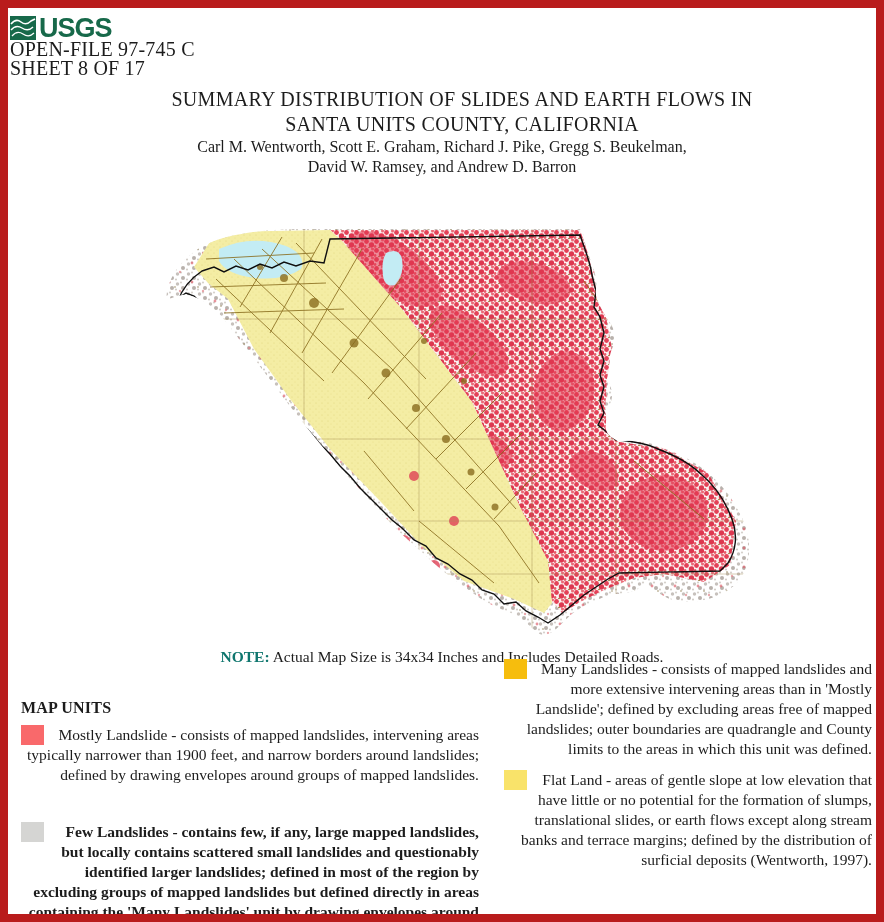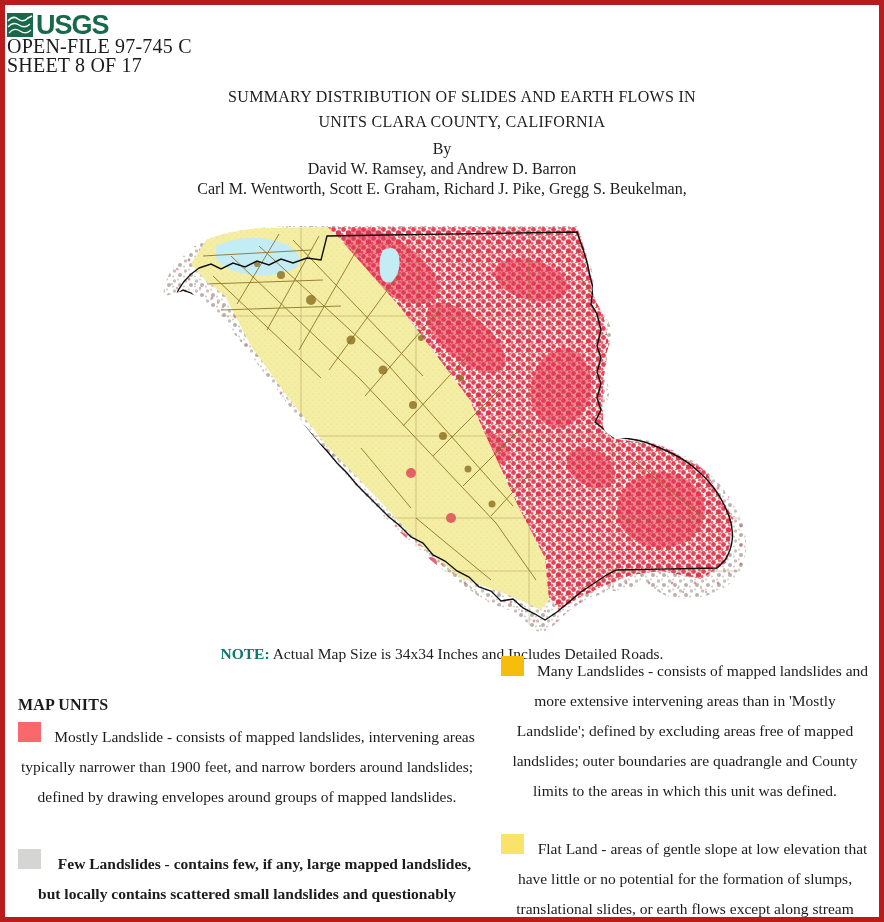--- a/index.html
+++ b/index.html
@@ -1,48 +1,48 @@
 <!DOCTYPE html>
 <html><head>
 <meta charset="utf-8">
 <style>
   html,body{margin:0;padding:0;background:#222;}
   .page{
     position:relative;
     width:884px;height:922px;
     box-sizing:border-box;
     background:#fff;
-    border:5px solid #b91c1c;
+    border:8px solid #b91c1c;
     font-family:"Liberation Serif", serif;
     color:#1c1c1c;
     overflow:hidden;
   }
   
   .hdr{position:absolute;top:5px;left:2px;}
   .logo-row{display:flex;align-items:flex-end;gap:3px;height:27px;}
   .logo-icon{width:26px;height:24px;display:block;}
   .logo-text{font-family:"Liberation Sans", sans-serif;font-weight:bold;font-size:27px;line-height:24px;letter-spacing:-1px;}
   .report-line{font-size:20px;line-height:19px;letter-spacing:.2px;}
   
   .titleblock{position:absolute;top:79px;left:0;width:100%;text-align:center;}
-  .title-line{font-size:16px;line-height:25px;letter-spacing:.3px;padding-left:40px;}
+  .title-line{font-size:20px;line-height:25px;letter-spacing:.3px;padding-left:40px;}
   .by-line{font-size:16px;line-height:20px;margin-top:5px;}
   .authors{font-size:16px;line-height:20px;}
   
   .map-fig{position:absolute;top:213px;left:156px;width:600px;height:415px;margin:0;}
   
   .note{position:absolute;top:624px;left:0;width:100%;text-align:center;font-size:15.5px;}
   .note b{font-weight:bold;}
   
   .col-left{position:absolute;top:651px;left:13px;width:458px;margin-top:40px;}
   .col-right{position:absolute;top:651px;left:496px;width:368px;}
   .legend-heading{font-size:16px;font-weight:bold;letter-spacing:.2px;margin:0 0 8px 0;}
-  .legend-item{font-size:15.5px;line-height:30px;text-align:center;}
+  .legend-item{font-size:15.5px;line-height:20px;text-align:right;}
   .legend-item.spaced-left{margin-top:37px;font-weight:bold;}
-  .legend-item.spaced-right{margin-top:28px;}
+  .legend-item.spaced-right{margin-top:11px;}
   .swatch{float:left;width:23px;height:20px;margin:0 12px 0 0;background:#ccc;}
   .legend-item::after{content:"";display:block;clear:both;}
 </style>
 </head>
 <body>
 
 <div class="page">
 
   <div class="hdr">
     <div class="logo-row">
@@ -53,24 +53,23 @@
         <path d="M2,20 Q7,14 13,18 T24,17" stroke="#fff" stroke-width="1.2" fill="none"></path>
       </svg>
       <span class="logo-text" style="color: rgb(23, 105, 74);">USGS</span>
     </div>
     <div class="report-line">OPEN-FILE 97-745 C</div>
     <div class="report-line">SHEET 8 OF 17</div>
   </div>
 
   <div class="titleblock">
     <div class="title-line">SUMMARY DISTRIBUTION OF SLIDES AND EARTH FLOWS IN</div>
-    <div class="title-line">UNITS CLARA COUNTY, CALIFORNIA</div>
-    <div class="by-line">By</div>
+    <div class="title-line">SANTA UNITS COUNTY, CALIFORNIA</div>
+    <div class="authors">Carl M. Wentworth, Scott E. Graham, Richard J. Pike, Gregg S. Beukelman,</div>
     <div class="authors">David W. Ramsey, and Andrew D. Barron</div>
-    <div class="authors">Carl M. Wentworth, Scott E. Graham, Richard J. Pike, Gregg S. Beukelman,</div>
   </div>
 
   <figure class="map-fig">
     <svg viewBox="0 0 600 415" width="600" height="415">
       <defs>
         <pattern id="pGray" width="11" height="10" patternUnits="userSpaceOnUse">
           <rect width="11" height="10" fill="#ffffff"></rect>
           <circle cx="2.5" cy="3" r="1.7" fill="#c7c1bc"></circle>
           <circle cx="8" cy="7" r="2" fill="#b8b1ac"></circle>
           <circle cx="6" cy="1.5" r="1.1" fill="#d6d1cc"></circle>

